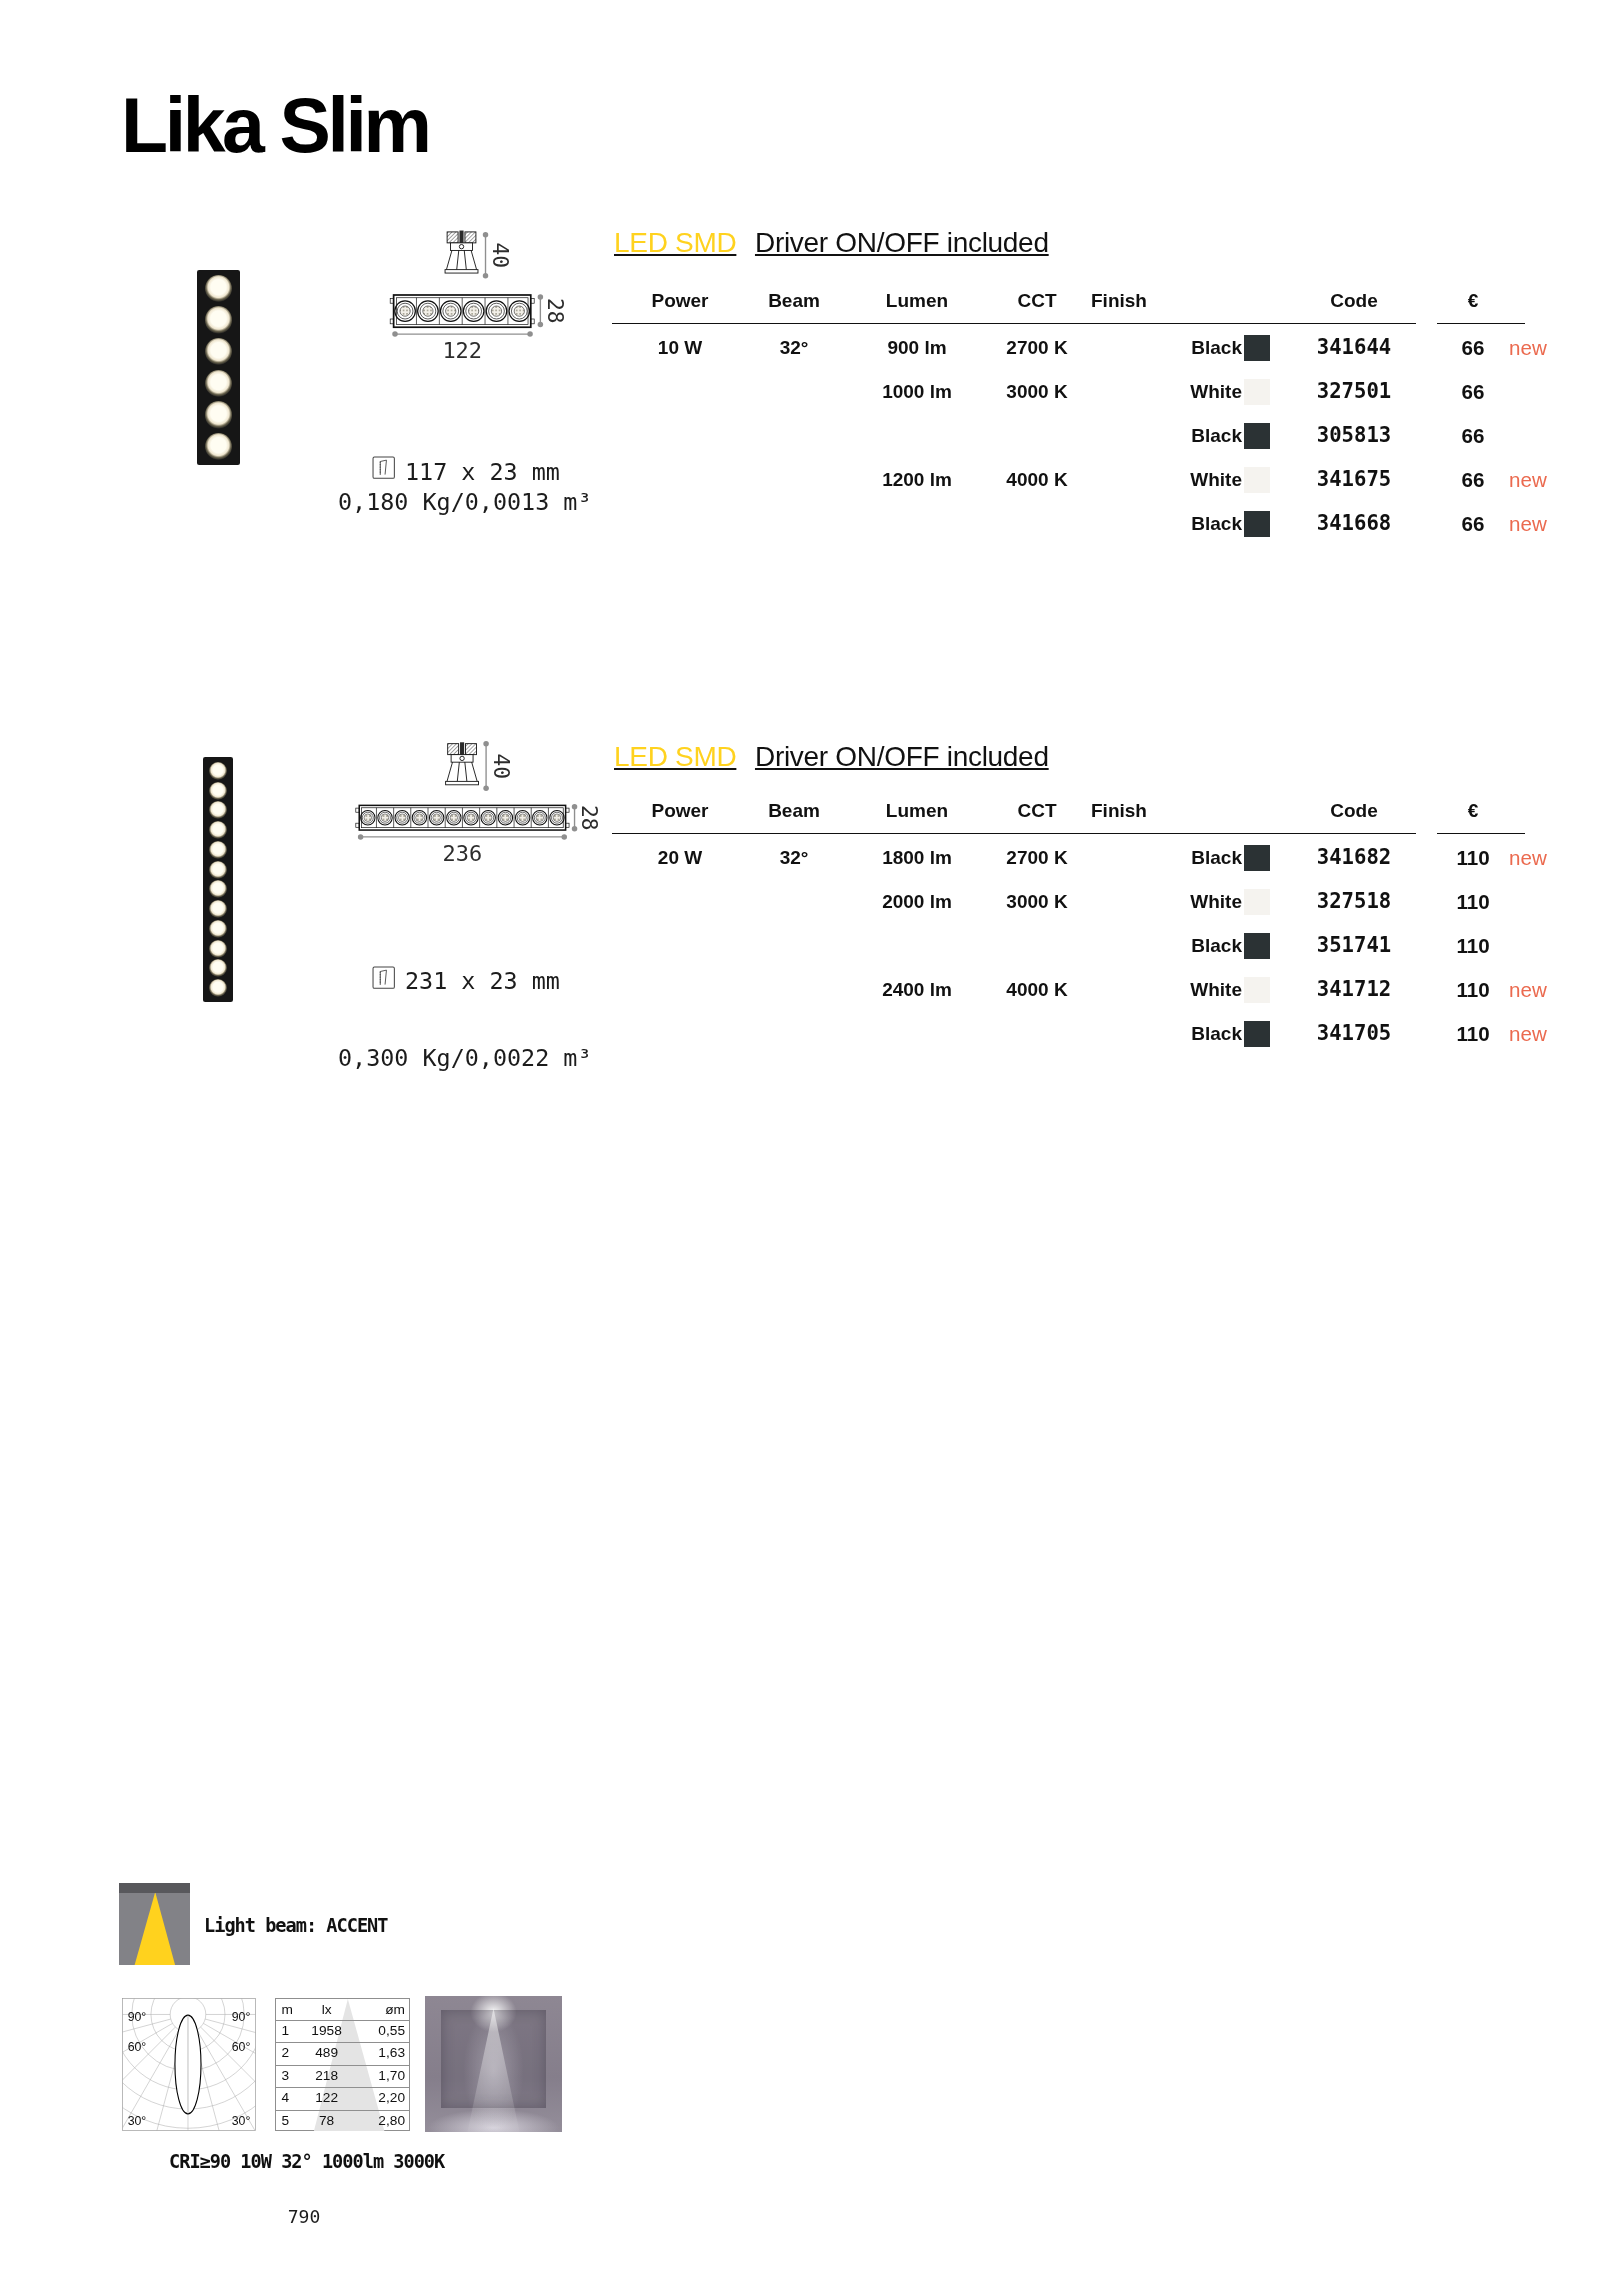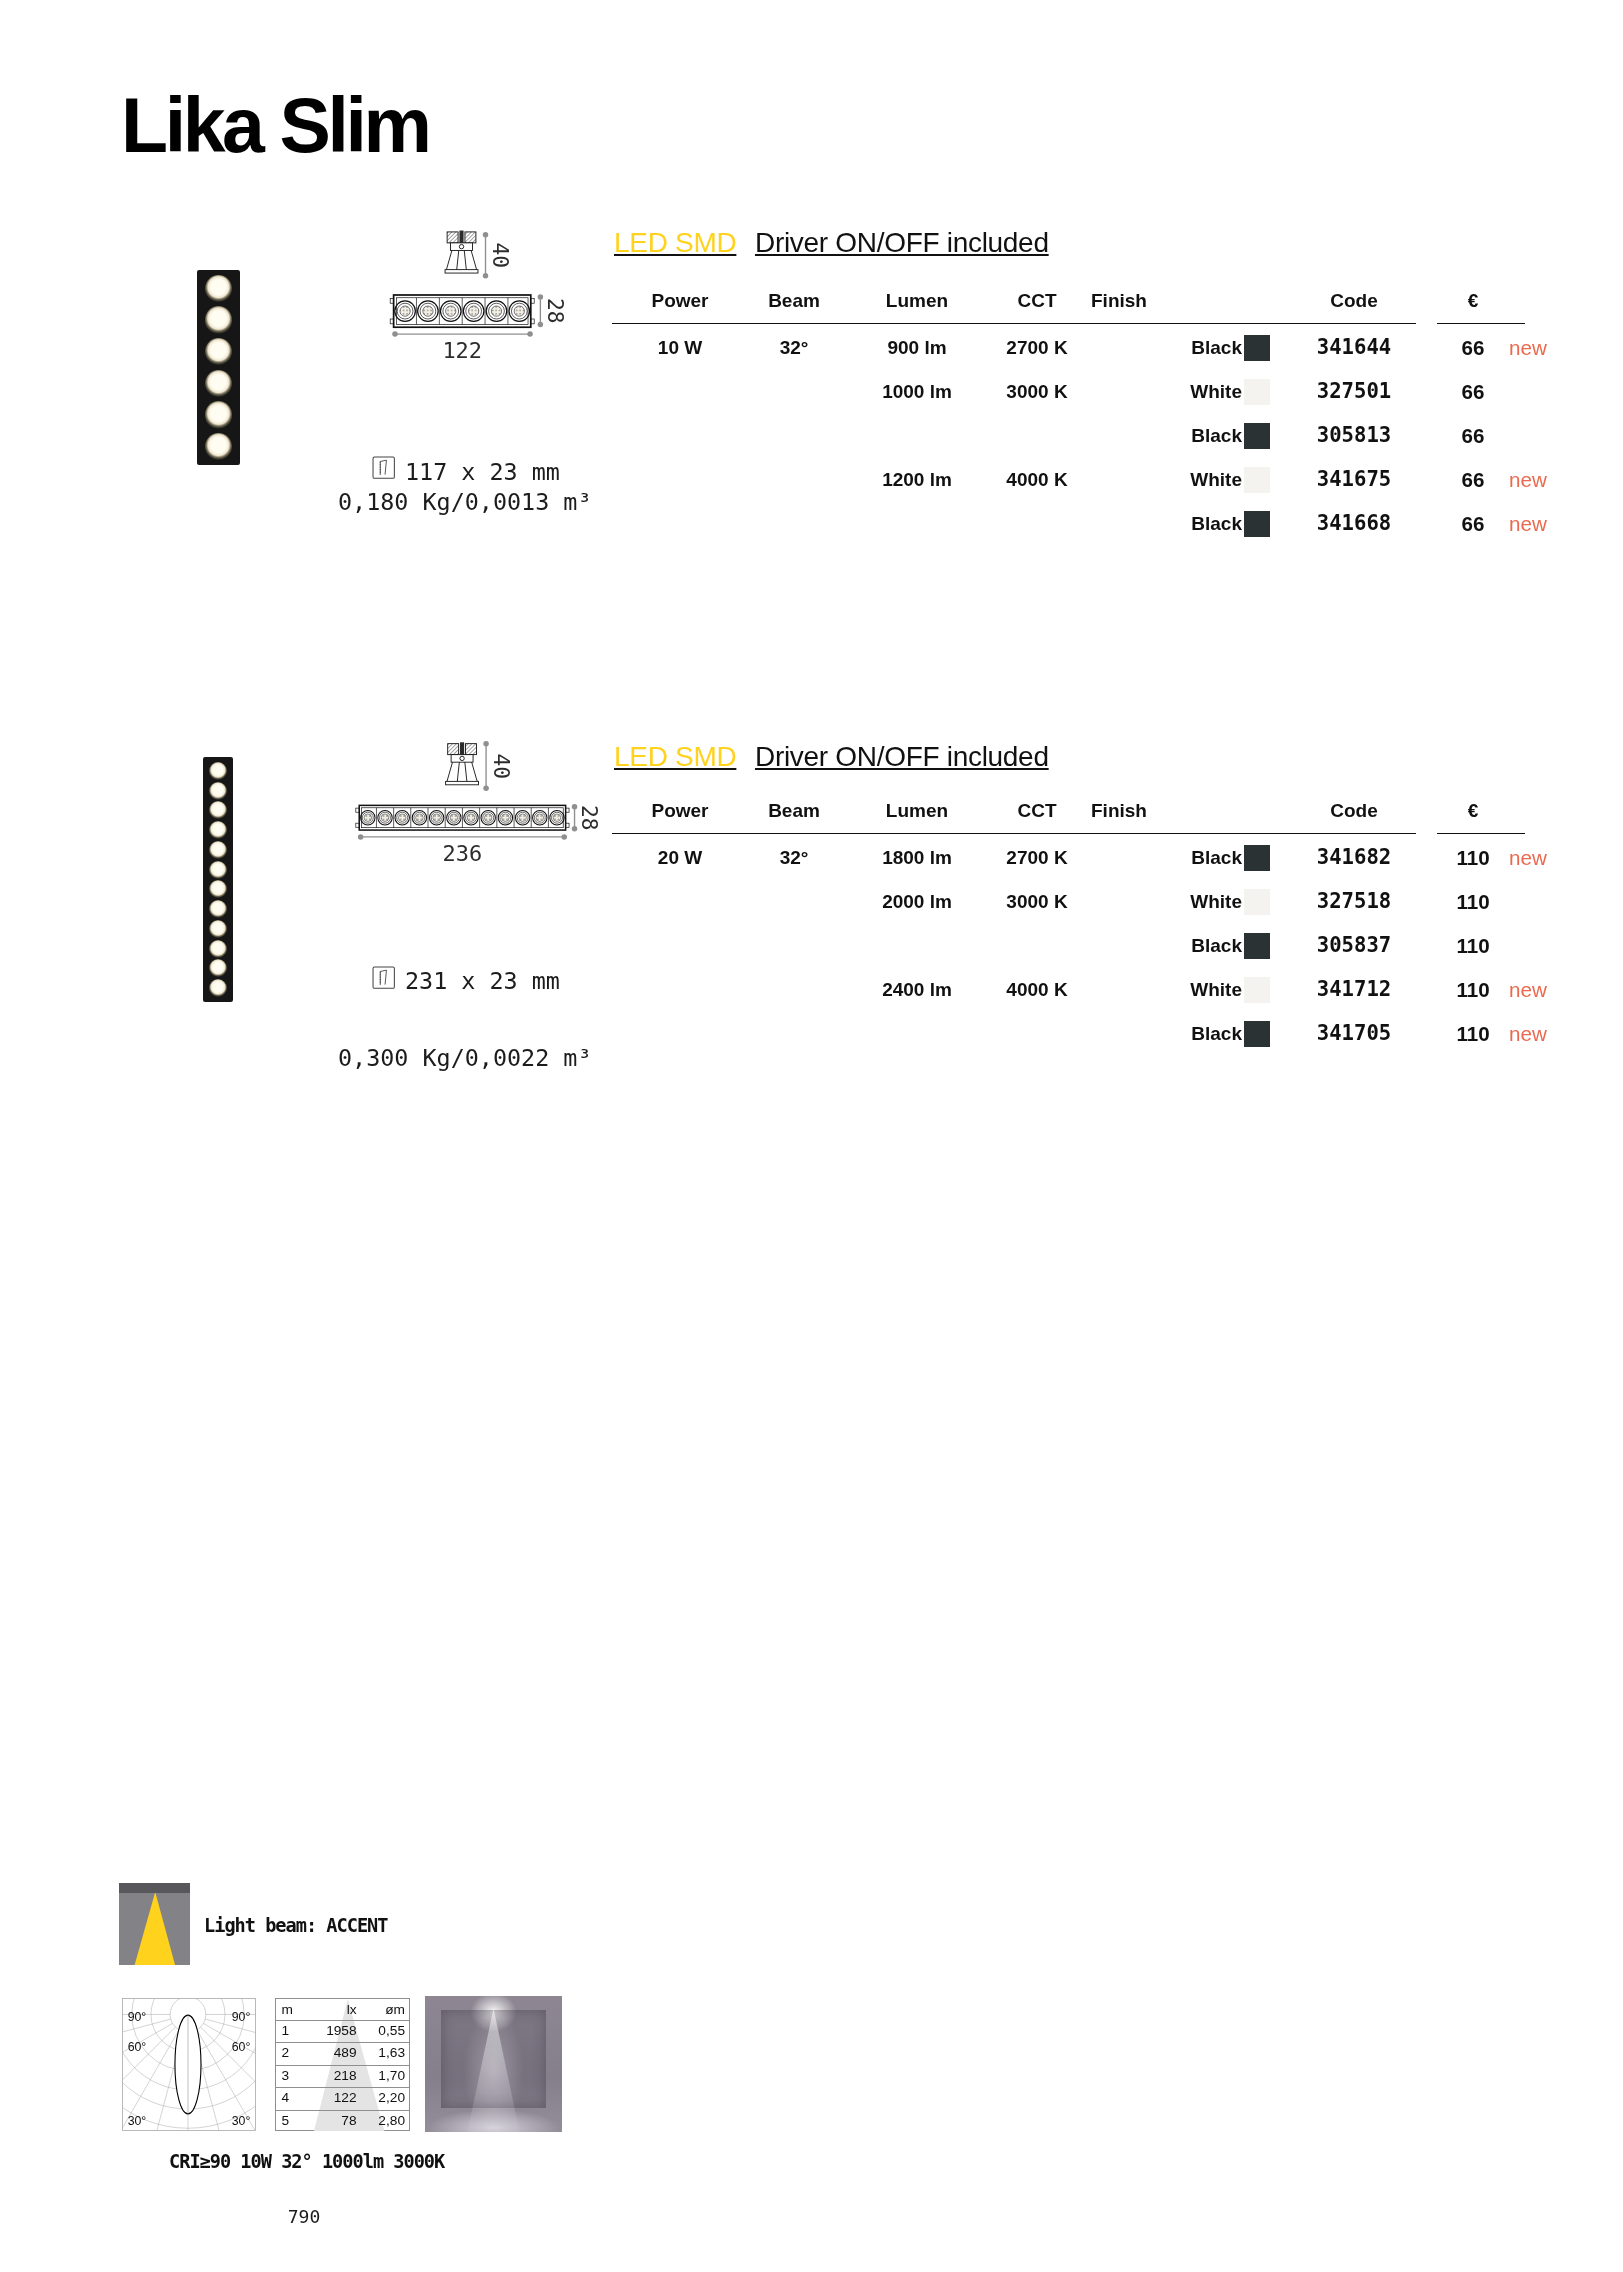--- a/index.html
+++ b/index.html
@@ -54,21 +54,21 @@
   .beam-label{left:204px;top:1915px;font-size:18.6px;font-weight:bold;letter-spacing:-1px;color:#111;}
   
   .polar{left:122px;top:1998px;width:134px;height:133px;}
   
   .cone{left:275px;top:1998px;width:135px;height:133px;border:0.7px solid #8f8f8f;box-sizing:border-box;background:#fff;}
   .cone-tri{position:absolute;left:0.7px;top:0;width:133px;height:132px;
       clip-path:polygon(53.5% 0%,28% 100%,81% 100%);background:#e4e4e4;}
   .cone-cell{position:absolute;font-size:13.7px;color:#111;white-space:nowrap;}
   .cone-head{top:1.4px;height:19px;line-height:19px;}
   .cm{left:5.5px;width:20.6px;text-align:left;}
-  .cl{left:20.6px;width:60px;text-align:right;}
+  .cl{left:20.6px;width:60px;text-align:center;}
   .co{left:82px;width:47px;text-align:right;}
   .cone-line{position:absolute;left:0;width:134px;border-top:0.7px solid #8f8f8f;}
   .cone-row{position:absolute;left:0;width:134px;}
   .cone-row .cone-cell{height:100%;}
   
   .photo{left:425px;top:1996px;width:137px;height:136px;
     background:
       radial-gradient(ellipse 32px 27.5px at 50% 12%, rgba(255,255,255,.95), rgba(255,255,255,0) 72%),
       radial-gradient(ellipse 40px 82px at 50% 55%, rgba(228,225,234,.5), rgba(228,225,234,0) 75%),
       radial-gradient(ellipse 82px 23.4px at 50% 97%, rgba(224,221,230,.85), rgba(205,202,212,0) 80%),
@@ -403,21 +403,21 @@
         <div class="cell c-lumen cc">2000 lm</div>
         <div class="cell c-cct cc">3000 K</div>
         <div class="cell c-finish">White</div>
         <div class="swatch swatch-white"></div>
         <div class="cell c-code cc">327518</div>
         <div class="cell c-price cc">110</div>
       </div>
       <div class="trow" style="top: 135px;">
         <div class="cell c-finish">Black</div>
         <div class="swatch swatch-black"></div>
-        <div class="cell c-code cc">305837</div>
+        <div class="cell c-code cc">351741</div>
         <div class="cell c-price cc">110</div>
       </div>
       <div class="trow" style="top: 179px;">
         <div class="cell c-lumen cc">2400 lm</div>
         <div class="cell c-cct cc">4000 K</div>
         <div class="cell c-finish">White</div>
         <div class="swatch swatch-white"></div>
         <div class="cell c-code cc">341712</div>
         <div class="cell c-price cc">110</div>
         <div class="cell c-new">new</div>

